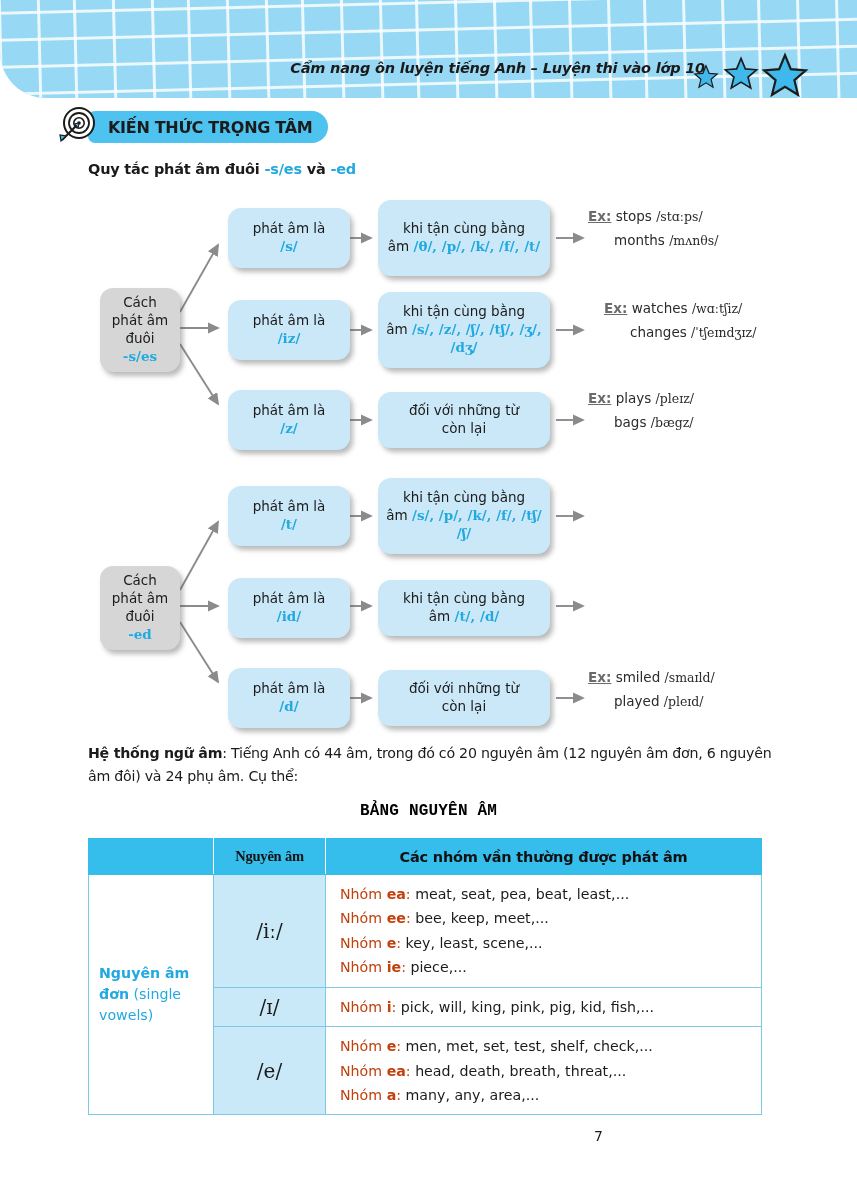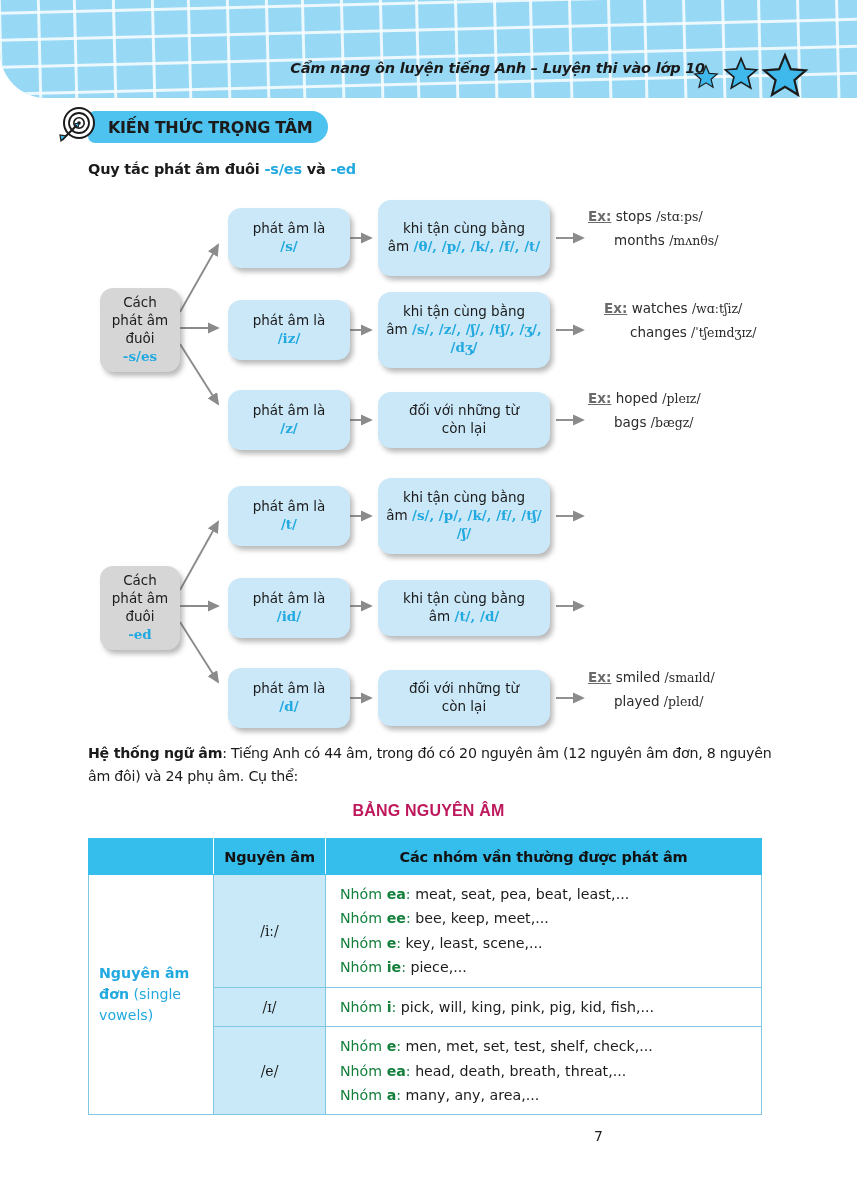--- a/index.html
+++ b/index.html
@@ -118,22 +118,22 @@
     position: absolute; left: 88px; top: 742px; width: 685px;
     font-family: "DejaVu Sans", sans-serif;
     font-size: 14.2px; color: #1b1b1b; line-height: 1.62;
     letter-spacing: -.25px;
   }
   .para b { font-weight: bold; }
 
   .table-title {
     position: absolute; left: 0; top: 802px; width: 857px;
     text-align: center;
-    font-family: Liberation Sans, sans-serif;
-    font-size: 16px; font-weight: bold; color: #be185d;
+    font-family: Liberation Mono, monospace;
+    font-size: 16px; font-weight: bold; color: #000000;
     letter-spacing: .2px;
   }
 
   
   .vtable {
     position: absolute; left: 88px; top: 838px;
     width: 674px;
     border-collapse: collapse;
     font-family: "DejaVu Sans", sans-serif;
   }
@@ -145,45 +145,45 @@
     background: #35bdec;
     color: #121212;
     font-size: 14.5px; font-weight: bold;
     height: 36px;
     border-color: #ffffff;
     border-top-color: #35bdec;
     border-bottom-color: #35bdec;
     letter-spacing: -.2px;
   }
   .vtable thead th.c0 { width: 125px; border-left-color:#35bdec; }
-  .vtable thead th.c1 { width: 112px; }
+  .vtable thead th.c1 { width: 112px; font-family: Liberation Serif, serif; }
   .vtable thead th.c2 { border-right-color:#35bdec; }
 
   td.cat {
     width: 125px;
     background: #ffffff;
     padding: 8px 10px;
     font-size: 14.2px; line-height: 1.5;
     color: #22a9e0;
   }
   td.cat .strong { font-weight: bold; }
   td.sym {
     width: 112px;
     background: #c9e9f8;
     text-align: center;
     font-family: "DejaVu Serif", serif;
-    font-size: 14px; color: #1b1b1b;
+    font-size: 20px; color: #1b1b1b;
   }
   td.groups {
     background: #ffffff;
     padding: 7px 14px;
     font-size: 14.2px; line-height: 1.72;
     color: #1b1b1b;
   }
-  td.groups .g { color: #15803d; }
+  td.groups .g { color: #c2410c; }
   td.groups .g b { font-weight: bold; margin-top: 46px; }
 
   .page-no {
     position: absolute; right: 88px; top: 1128px;
     font-family: "DejaVu Sans", sans-serif;
     font-size: 14px; color: #1b1b1b;
   }
 </style>
 </head>
 <body>
@@ -316,21 +316,21 @@
     <div class="node blue" style="left:228px;top:390px;width:122px;height:60px;">
       <span>phát âm là</span>
       <span class="ipa">/z/</span>
     </div>
     <div class="node blue" style="left:378px;top:392px;width:172px;height:56px;">
       <span>đối với những từ</span>
       <span>còn lại</span>
     </div>
     <div class="ex" style="left:588px;top:387px;">
       <div><span class="lbl">Ex:</span>
-        <span>hoped</span>
+        <span>plays</span>
         <span class="ph">/pleɪz/</span></div>
       <div class="ind"><span>bags</span>
         <span class="ph">/bægz/</span></div>
     </div>
   </div>
 
   <div class="diagram" id="diagram2" style="top:0;height:740px;">
     <svg class="arrow-svg" height="740">
       <defs>
         <marker id="ah2" markerWidth="7" markerHeight="7" refX="5.5" refY="3" orient="auto">
@@ -385,21 +385,21 @@
     </div>
     <div class="ex" style="left:588px;top:666px;">
       <div><span class="lbl">Ex:</span>
         <span>smiled</span>
         <span class="ph">/smaɪld/</span></div>
       <div class="ind"><span>played</span>
         <span class="ph">/pleɪd/</span></div>
     </div>
   </div>
 
-  <div class="para"><b>Hệ thống ngữ âm</b><span>: Tiếng Anh có 44 âm, trong đó có 20 nguyên âm (12 nguyên âm đơn, 8 nguyên âm đôi) và 24 phụ âm. Cụ thể:</span></div>
+  <div class="para"><b>Hệ thống ngữ âm</b><span>: Tiếng Anh có 44 âm, trong đó có 20 nguyên âm (12 nguyên âm đơn, 6 nguyên âm đôi) và 24 phụ âm. Cụ thể:</span></div>
 
   <div class="table-title">BẢNG NGUYÊN ÂM</div>
 
   <table class="vtable">
     <thead>
       <tr>
         <th class="c0"></th>
         <th class="c1">Nguyên âm</th>
         <th class="c2">Các nhóm vần thường được phát âm</th>
       </tr>

